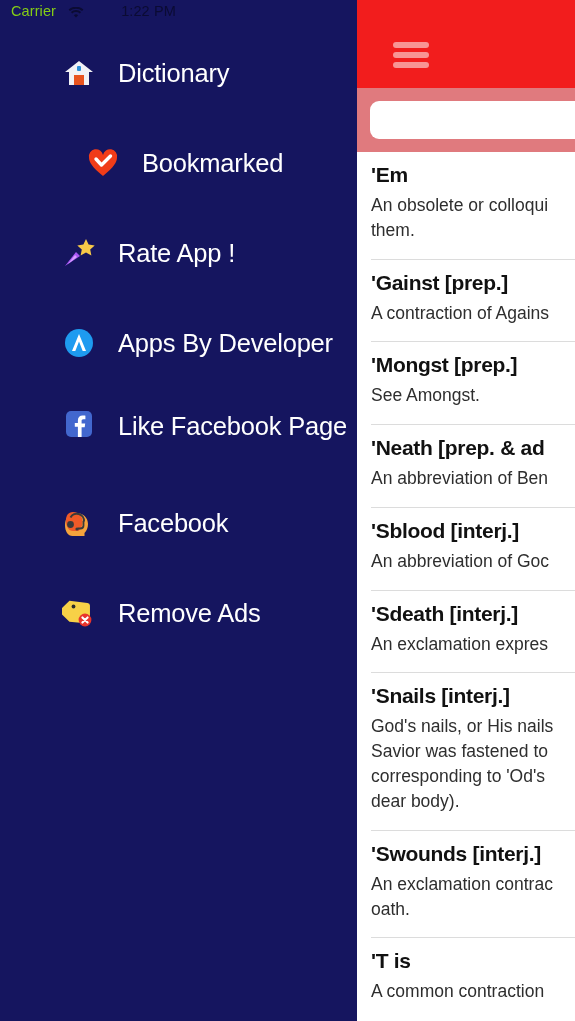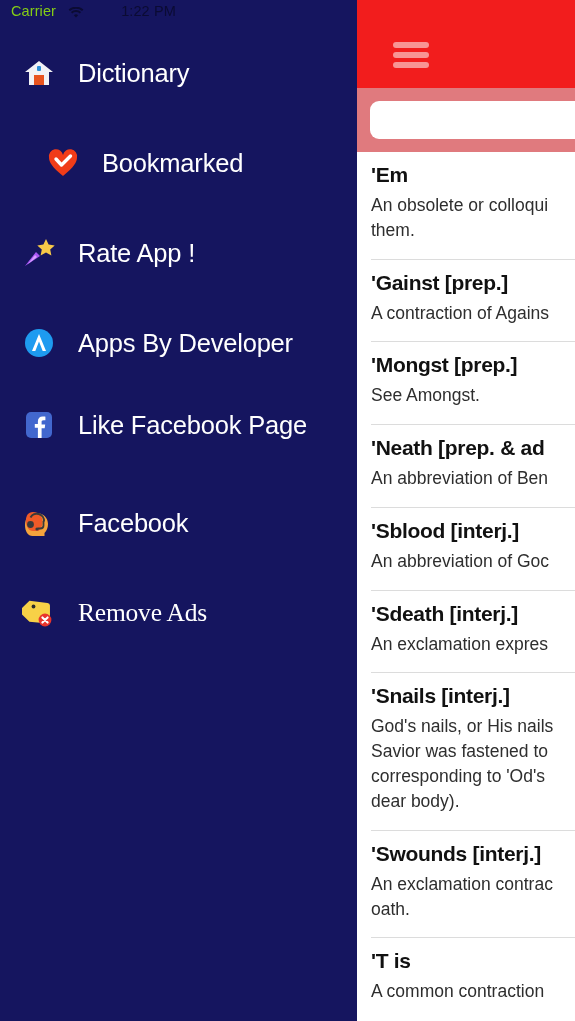--- a/index.html
+++ b/index.html
@@ -20,21 +20,21 @@
     position:absolute; left:0; top:0; width:357px; height:24px;
     color:#08082c; font-size:14.5px; letter-spacing:0.1px;
   }
   #sb-carrier { position:absolute; left:11px; top:3px; font-size:14.5px; color:#84cc16; }
   #sb-wifi { position:absolute; left:68px; top:6px; width:16px; height:12px; }
   #sb-time { position:absolute; left:0; top:3px; width:297px; text-align:center;
              font-size:14.5px; color:#0b0b33; font-weight:400; }
 
   .menu-item {
     position:absolute; left:0; width:431px; height:56px;
-    display:flex; align-items:center; cursor:pointer;
+    display:flex; align-items:center; cursor:pointer;padding-left:40px;
   }
   .menu-icon {
     position:relative; width:34px; height:34px; margin-left:22px; flex:0 0 34px;
   }
   .menu-label {
     margin-left:22px; color:#ffffff; font-size:25.5px; font-weight:400;
     letter-spacing:-0.2px; white-space:nowrap;
   }
 
   
@@ -144,21 +144,21 @@
     <div class="menu-item" style="top:315px;">
       <span class="menu-icon">
         <svg class="ico-svg" viewBox="0 0 34 34">
           <circle cx="17" cy="17" r="14" fill="#1E9BF0"></circle>
           <path d="M17 8 L24 25 h-3.3 L17 15.5 L13.3 25 H10 Z" fill="#ffffff"></path>
         </svg>
       </span>
       <span class="menu-label">Apps By Developer</span>
     </div>
 
-    <div class="menu-item" style="top:397px;">
+    <div class="menu-item" style="top:385px;align-items:flex-end;">
       <span class="menu-icon">
         <svg class="ico-svg" viewBox="0 0 34 34">
           <rect x="4" y="4" width="26" height="26" rx="5" fill="#4267CE"></rect>
           <path d="M19.6 30 V20.3 h3.1 l0.5 -3.8 h-3.6 v-2.4 c0 -1.1 0.3 -1.8 1.9 -1.8 h1.9 V8.7 c-0.3 -0.05 -1.5 -0.15 -2.8 -0.15 -2.8 0 -4.7 1.7 -4.7 4.8 v2.7 h-3.1 v3.8 h3.1 V30 Z" fill="#ffffff"></path>
         </svg>
       </span>
       <span class="menu-label">Like Facebook Page</span>
     </div>
 
     <div class="menu-item" style="top:495px;">
@@ -168,21 +168,21 @@
           <path d="M11 6 c6 0 9.5 4 9.5 10 0 4 -1.6 7 -4 9 h-5.6 c-4.2 0 -7 -4.2 -7 -10.2 C3.9 9.9 6.2 6 11 6 Z" fill="#F05A28"></path>
           <circle cx="8.5" cy="18.5" r="3.4" fill="#3A3A3A"></circle>
           <path d="M8.5 11.5 a7.2 7.2 0 0 1 13.5 4 " stroke="#3A3A3A" stroke-width="2" fill="none"></path>
           <path d="M21.5 15 v4.5 c0 1.8 -1.4 3 -3.2 3 h-2.6" stroke="#3A3A3A" stroke-width="1.8" fill="none"></path>
           <circle cx="15" cy="23" r="1.6" fill="#3A3A3A"></circle>
         </svg>
       </span>
       <span class="menu-label">Facebook</span>
     </div>
 
-    <div class="menu-item" style="top:585px;font-family:Liberation Serif, serif;">
+    <div class="menu-item" style="top:585px;">
       <span class="menu-icon">
         <svg class="ico-svg" viewBox="0 0 34 34">
           <path d="M17.5 4 H30 a2.5 2.5 0 0 1 2.5 2.5 V19 L18 30 a2.5 2.5 0 0 1 -3.5 0 L3.5 19 a2.5 2.5 0 0 1 0 -3.5 Z" transform="rotate(-135 17 17)" fill="#F7D147"></path>
           <circle cx="11.5" cy="10.5" r="1.9" fill="#2B2B2B"></circle>
           <circle cx="23" cy="24" r="6.4" fill="#E8342C"></circle>
           <path d="M20.4 21.4 L25.6 26.6 M25.6 21.4 L20.4 26.6" stroke="#ffffff" stroke-width="2.1" stroke-linecap="round"></path>
         </svg>
       </span>
       <span class="menu-label">Remove Ads</span>
     </div>

